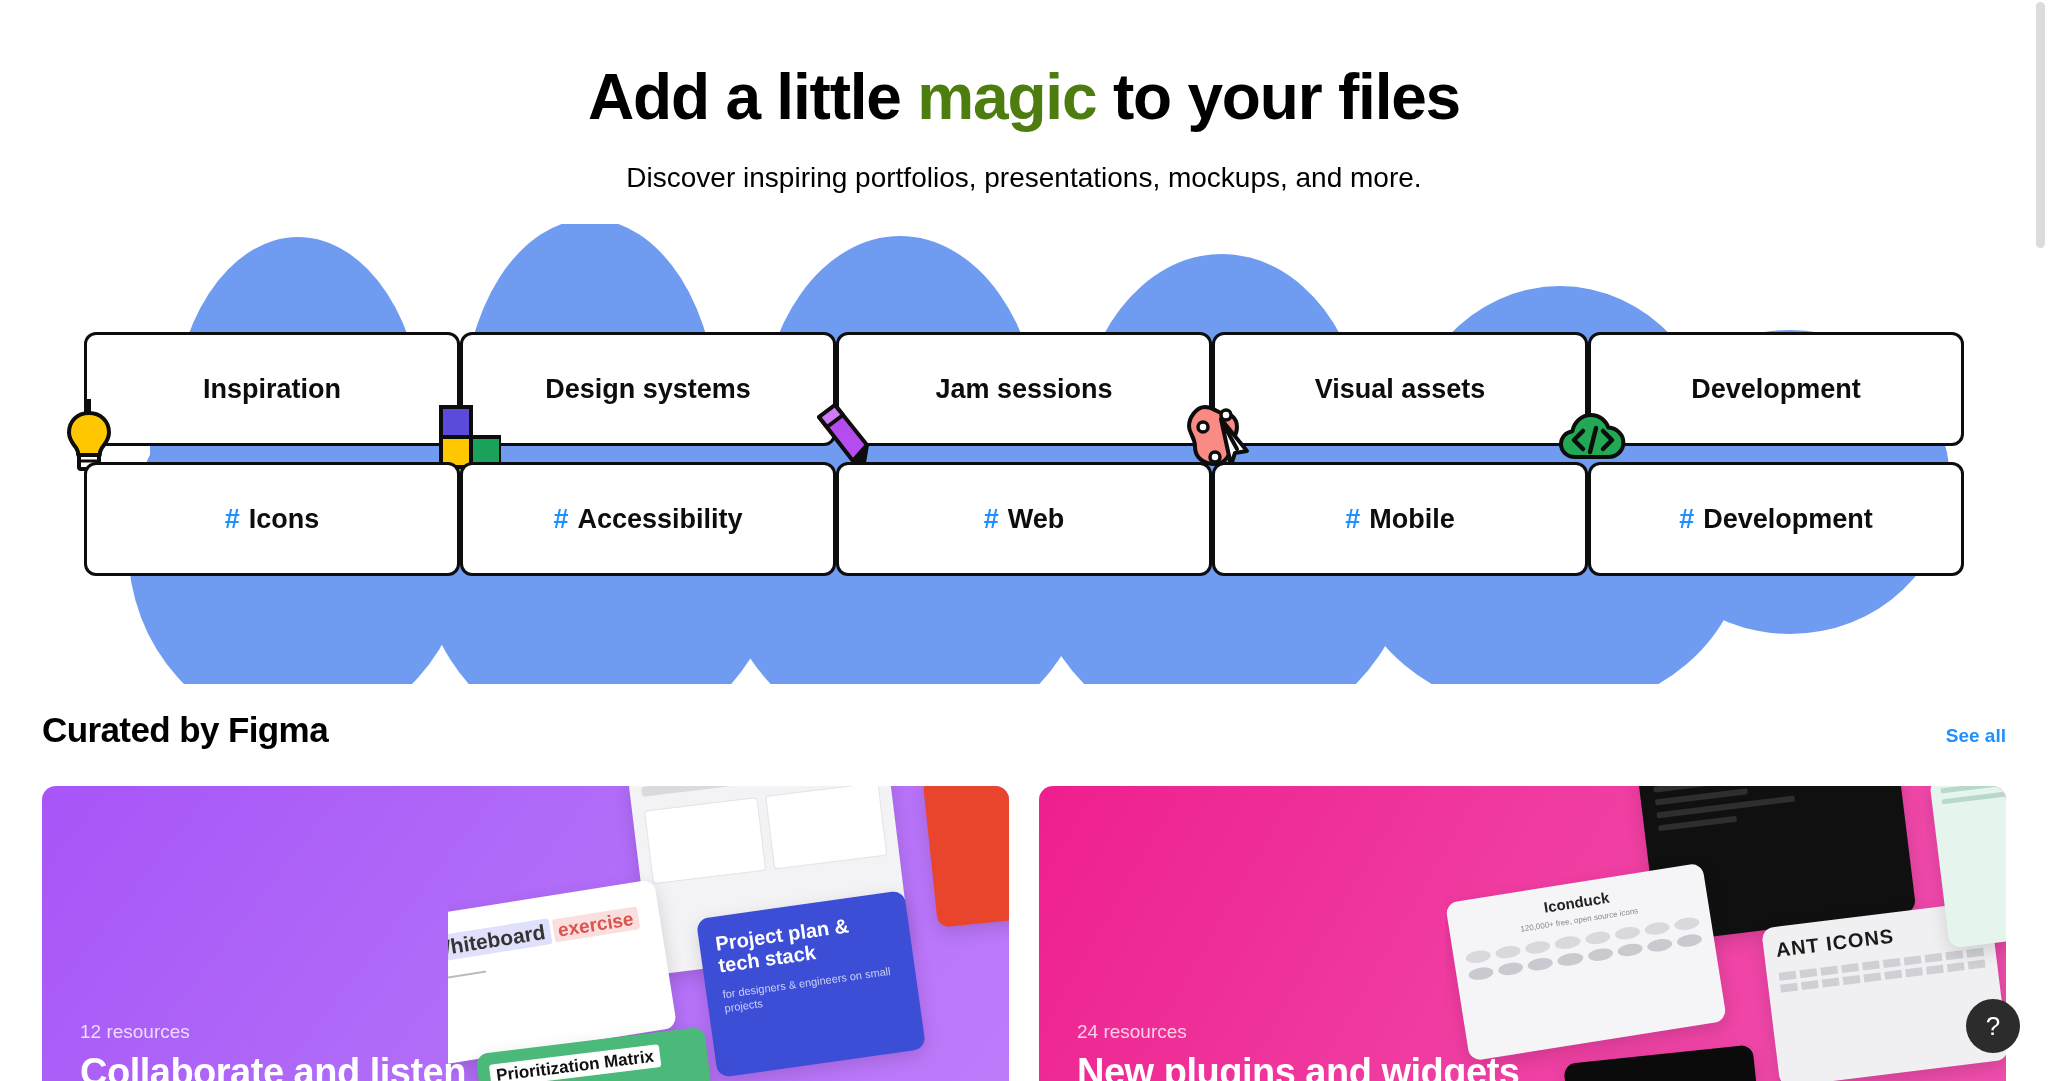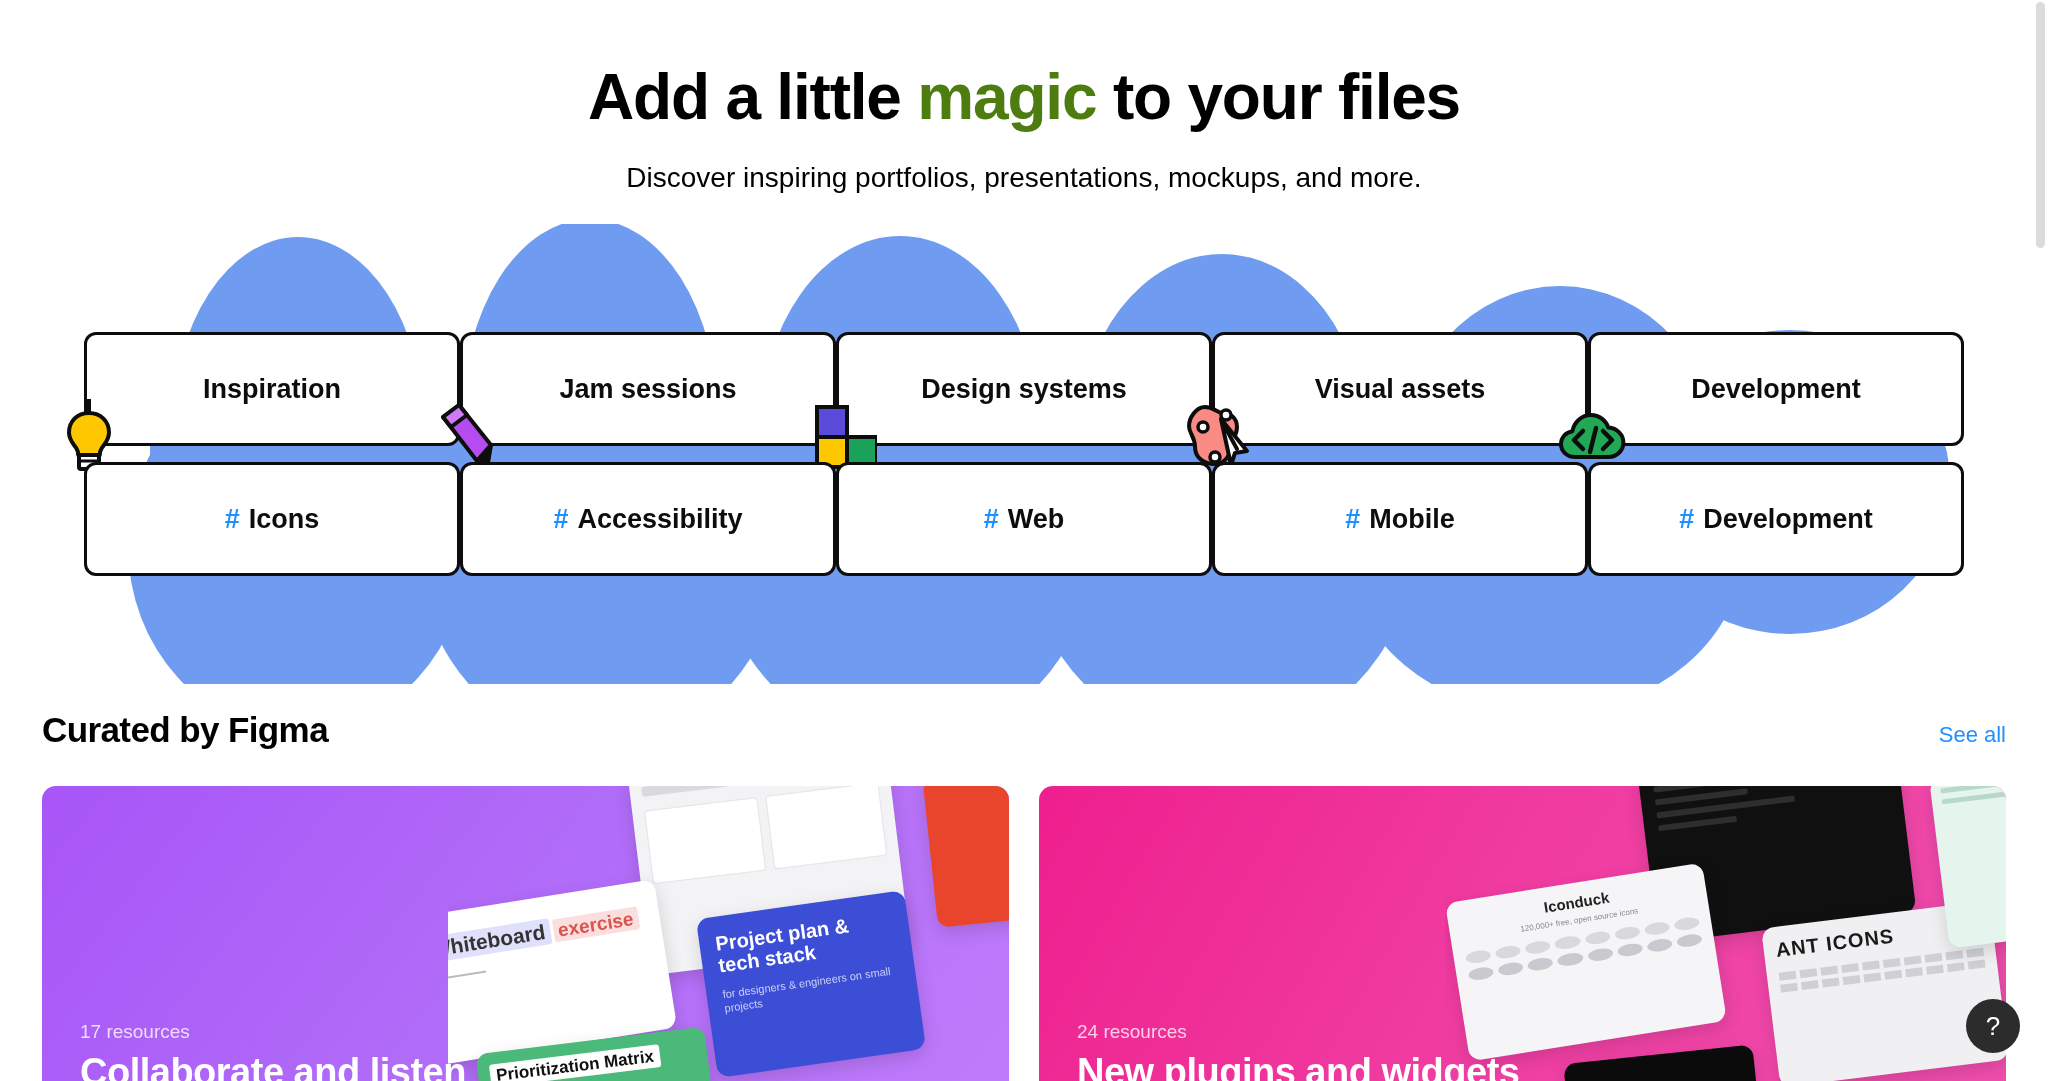--- a/index.html
+++ b/index.html
@@ -131,22 +131,22 @@
   }
 
   .section-title {
     font-size: 35px;
     font-weight: bold;
     letter-spacing: -0.6px;
     color: #000000;
   }
 
   .see-all {
-    font-size: 22px;
-    font-weight: normal;
+    font-size: 19px;
+    font-weight: bold;
     color: #1e90ff;
     cursor: pointer;
   }
 
   .card-row {
     margin-top: 22px;
     display: flex;
     gap: 30px;
   }
 
@@ -288,34 +288,34 @@
           <span>Inspiration</span>
           <svg class="pill-icon" viewBox="0 0 72 74">
             <line x1="36" y1="0" x2="36" y2="16" stroke="#0d0d0d" stroke-width="4"></line>
             <path d="M36 14c-12 0-20 8.6-20 19.5 0 7.6 4.6 11.6 7 15.2 1.8 2.7 2.2 4.8 2.2 7.3h21.6c0-2.5.4-4.6 2.2-7.3 2.4-3.6 7-7.6 7-15.2C56 22.6 48 14 36 14z" fill="#ffc700" stroke="#0d0d0d" stroke-width="4" stroke-linejoin="round"></path>
             <rect x="26" y="56" width="20" height="14" rx="2" fill="#ffffff" stroke="#0d0d0d" stroke-width="4"></rect>
             <line x1="26" y1="62" x2="46" y2="62" stroke="#0d0d0d" stroke-width="3"></line>
           </svg>
         </div>
 
         <div class="pill">
+          <span>Design systems</span>
+          <svg class="pill-icon" viewBox="0 0 72 74">
+            <rect x="12" y="8" width="30" height="30" fill="#5b4bdb" stroke="#0d0d0d" stroke-width="4"></rect>
+            <rect x="12" y="38" width="30" height="30" fill="#ffc700" stroke="#0d0d0d" stroke-width="4"></rect>
+            <rect x="42" y="38" width="30" height="30" fill="#1aa25a" stroke="#0d0d0d" stroke-width="4"></rect>
+          </svg>
+        </div>
+
+        <div class="pill">
           <span>Jam sessions</span>
           <svg class="pill-icon" viewBox="0 0 72 74">
             <path d="M14 18 L30 6 L62 46 L48 62 Z" fill="#b44cf0" stroke="#0d0d0d" stroke-width="4" stroke-linejoin="round"></path>
             <path d="M14 18 L30 6 L38 16 L22 28 Z" fill="#cf7bf7" stroke="#0d0d0d" stroke-width="4" stroke-linejoin="round"></path>
             <path d="M48 62 L62 46 L58 70 Z" fill="#0d0d0d" stroke="#0d0d0d" stroke-width="4" stroke-linejoin="round"></path>
-          </svg>
-        </div>
-
-        <div class="pill">
-          <span>Design systems</span>
-          <svg class="pill-icon" viewBox="0 0 72 74">
-            <rect x="12" y="8" width="30" height="30" fill="#5b4bdb" stroke="#0d0d0d" stroke-width="4"></rect>
-            <rect x="12" y="38" width="30" height="30" fill="#ffc700" stroke="#0d0d0d" stroke-width="4"></rect>
-            <rect x="42" y="38" width="30" height="30" fill="#1aa25a" stroke="#0d0d0d" stroke-width="4"></rect>
           </svg>
         </div>
 
         <div class="pill">
           <span>Visual assets</span>
           <svg class="pill-icon" viewBox="0 0 72 74">
             <path d="M24 8c9 0 12 6 18 6s14 4 14 14-6 12-6 19-5 18-16 18-20-6-20-17-6-13-6-21S15 8 24 8z" fill="#f98a84" stroke="#0d0d0d" stroke-width="4" stroke-linejoin="round"></path>
             <circle cx="22" cy="28" r="5" fill="#ffffff" stroke="#0d0d0d" stroke-width="3.5"></circle>
             <circle cx="45" cy="16" r="5" fill="#ffffff" stroke="#0d0d0d" stroke-width="3.5"></circle>
             <circle cx="34" cy="58" r="5" fill="#ffffff" stroke="#0d0d0d" stroke-width="3.5"></circle>
@@ -399,21 +399,21 @@
           </div>
 
           <div class="thumb" style="left:6%;top:254px;width:230px;height:120px;transform:rotate(-7deg);background:#4bb97a;padding:12px;">
             <div class="thumb-label" style="font-size:17px;color:#111;background:#ffffff;display:inline-block;padding:2px 6px;border-radius:3px;">Prioritization Matrix</div>
           </div>
 
           <div class="thumb" style="left:86%;top:-14px;width:120px;height:150px;transform:rotate(-6deg);background:#e8452c;"></div>
 
         </div>
         <div class="card-text">
-          <div class="card-count">17 resources</div>
+          <div class="card-count">12 resources</div>
           <div class="card-title">Collaborate and listen</div>
         </div>
       </div>
 
       <div class="card pink">
         <div class="collage">
 
           <div class="thumb" style="left:36%;top:-28px;width:260px;height:170px;transform:rotate(-7deg);background:#101010;padding:14px;">
             <div style="height:6px;width:52%;background:#2e2e2e;border-radius:2px;"></div>
             <div style="height:6px;width:40%;background:#2e2e2e;border-radius:2px;margin-top:7px;"></div>

